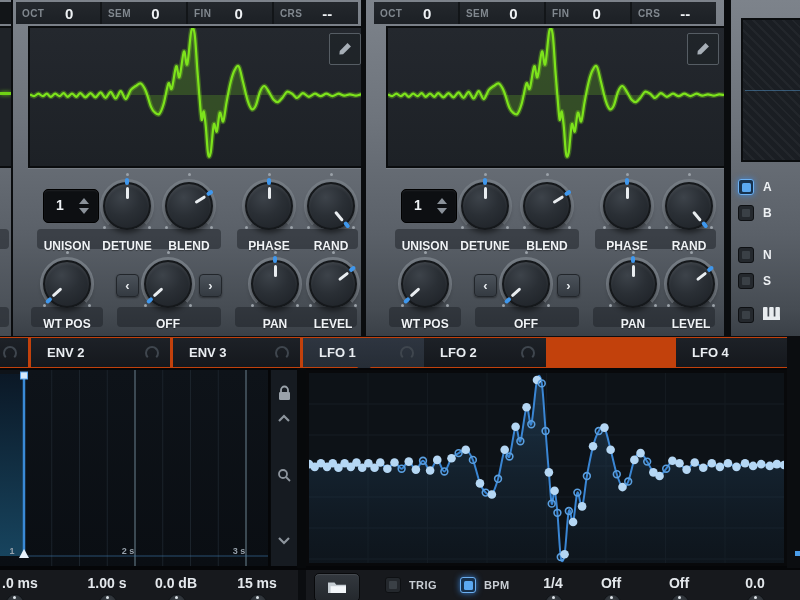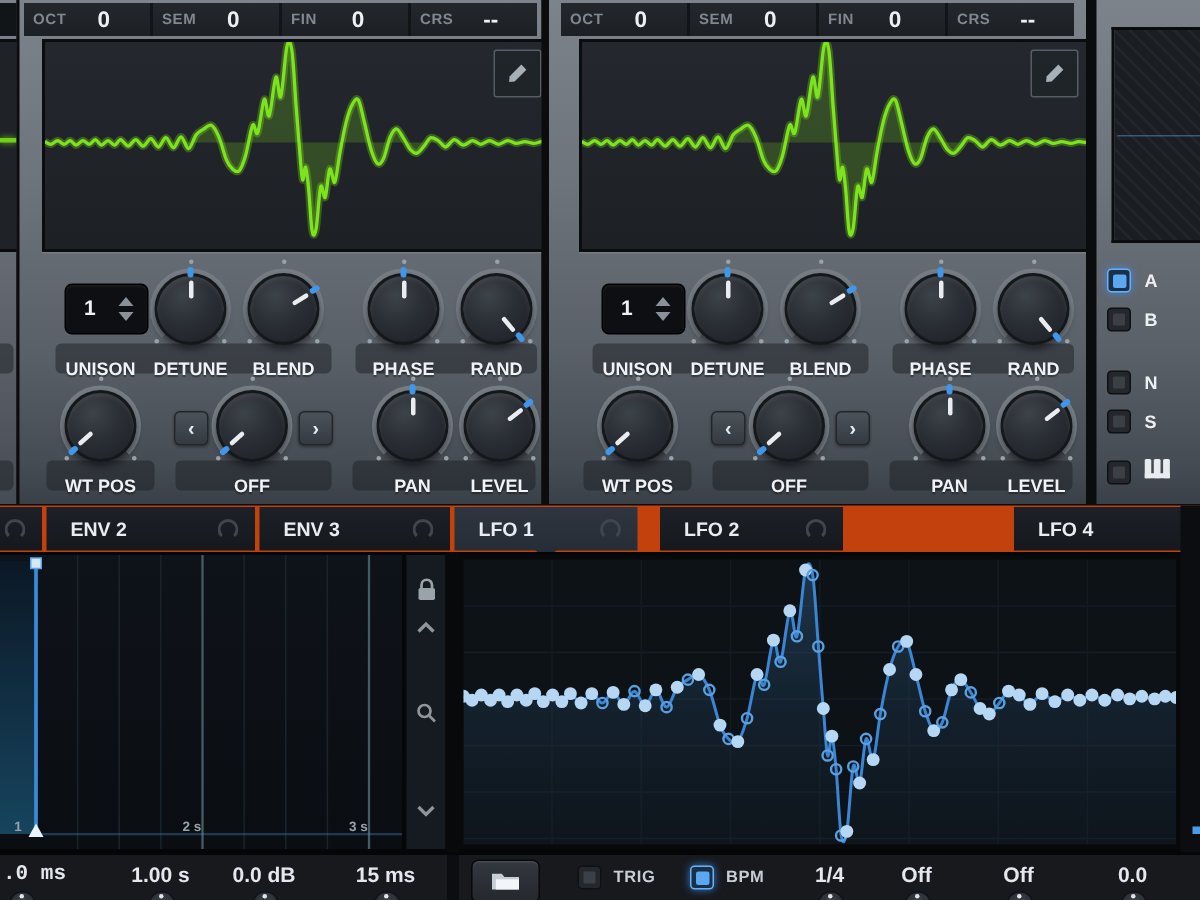--- a/index.html
+++ b/index.html
@@ -468,21 +468,21 @@
       </div>
       <div class="tab" style="left: 173px; width: 127px;">
         <div class="tab-label">ENV 3</div>
         <div class="tab-arc"></div>
       </div>
       <div class="tab selected" style="left: 303px; width: 122px;">
         <div class="tab-label">LFO 1</div>
         <div class="tab-arc"></div>
         <div class="tab-notch"></div>
       </div>
-      <div class="tab" style="left: 440px; width: 122px; text-align: right;">
+      <div class="tab" style="left: 424px; width: 122px; text-align: right;">
         <div class="tab-label">LFO 2</div>
         <div class="tab-arc"></div>
       </div>
       <div class="tab" style="left: 676px; width: 111px; padding-left: 37px;">
         <div class="tab-label">LFO 4</div>
         <div class="tab-arc"></div>
       </div>
     </div>
 
   <div id="bottom-zone"></div>
@@ -641,21 +641,21 @@
         <circle cx="467.875" cy="91.15" r="4.3" fill="#b5d7f4" stroke="none"></circle>
         <circle cx="475" cy="92" r="4.3" fill="#b5d7f4" stroke="none"></circle>
       </svg>
   </div>
   <div id="right-strip">
     <div id="blue-dash"></div>
   </div>
 
   <div id="bottom-bar">
     <div id="bb-left-mount">
-        <div class="bval left-align" style="left: 2px; font-family: Liberation Mono, monospace;">.0 ms</div>
+        <div class="bval left-align" style="left: 2px;">.0 ms</div>
         <div class="mini-knob" style="left: 6px; top: 24px;"></div>
         <div class="bval" style="left: 107px;">1.00 s</div>
         <div class="mini-knob" style="left: 99px; top: 24px;"></div>
         <div class="bval" style="left: 176px;">0.0 dB</div>
         <div class="mini-knob" style="left: 168px; top: 24px;"></div>
         <div class="bval" style="left: 257px;">15 ms</div>
         <div class="mini-knob" style="left: 249px; top: 24px;"></div>
       </div>
     <div id="bar-sep"></div>
     <div id="folder-btn">

